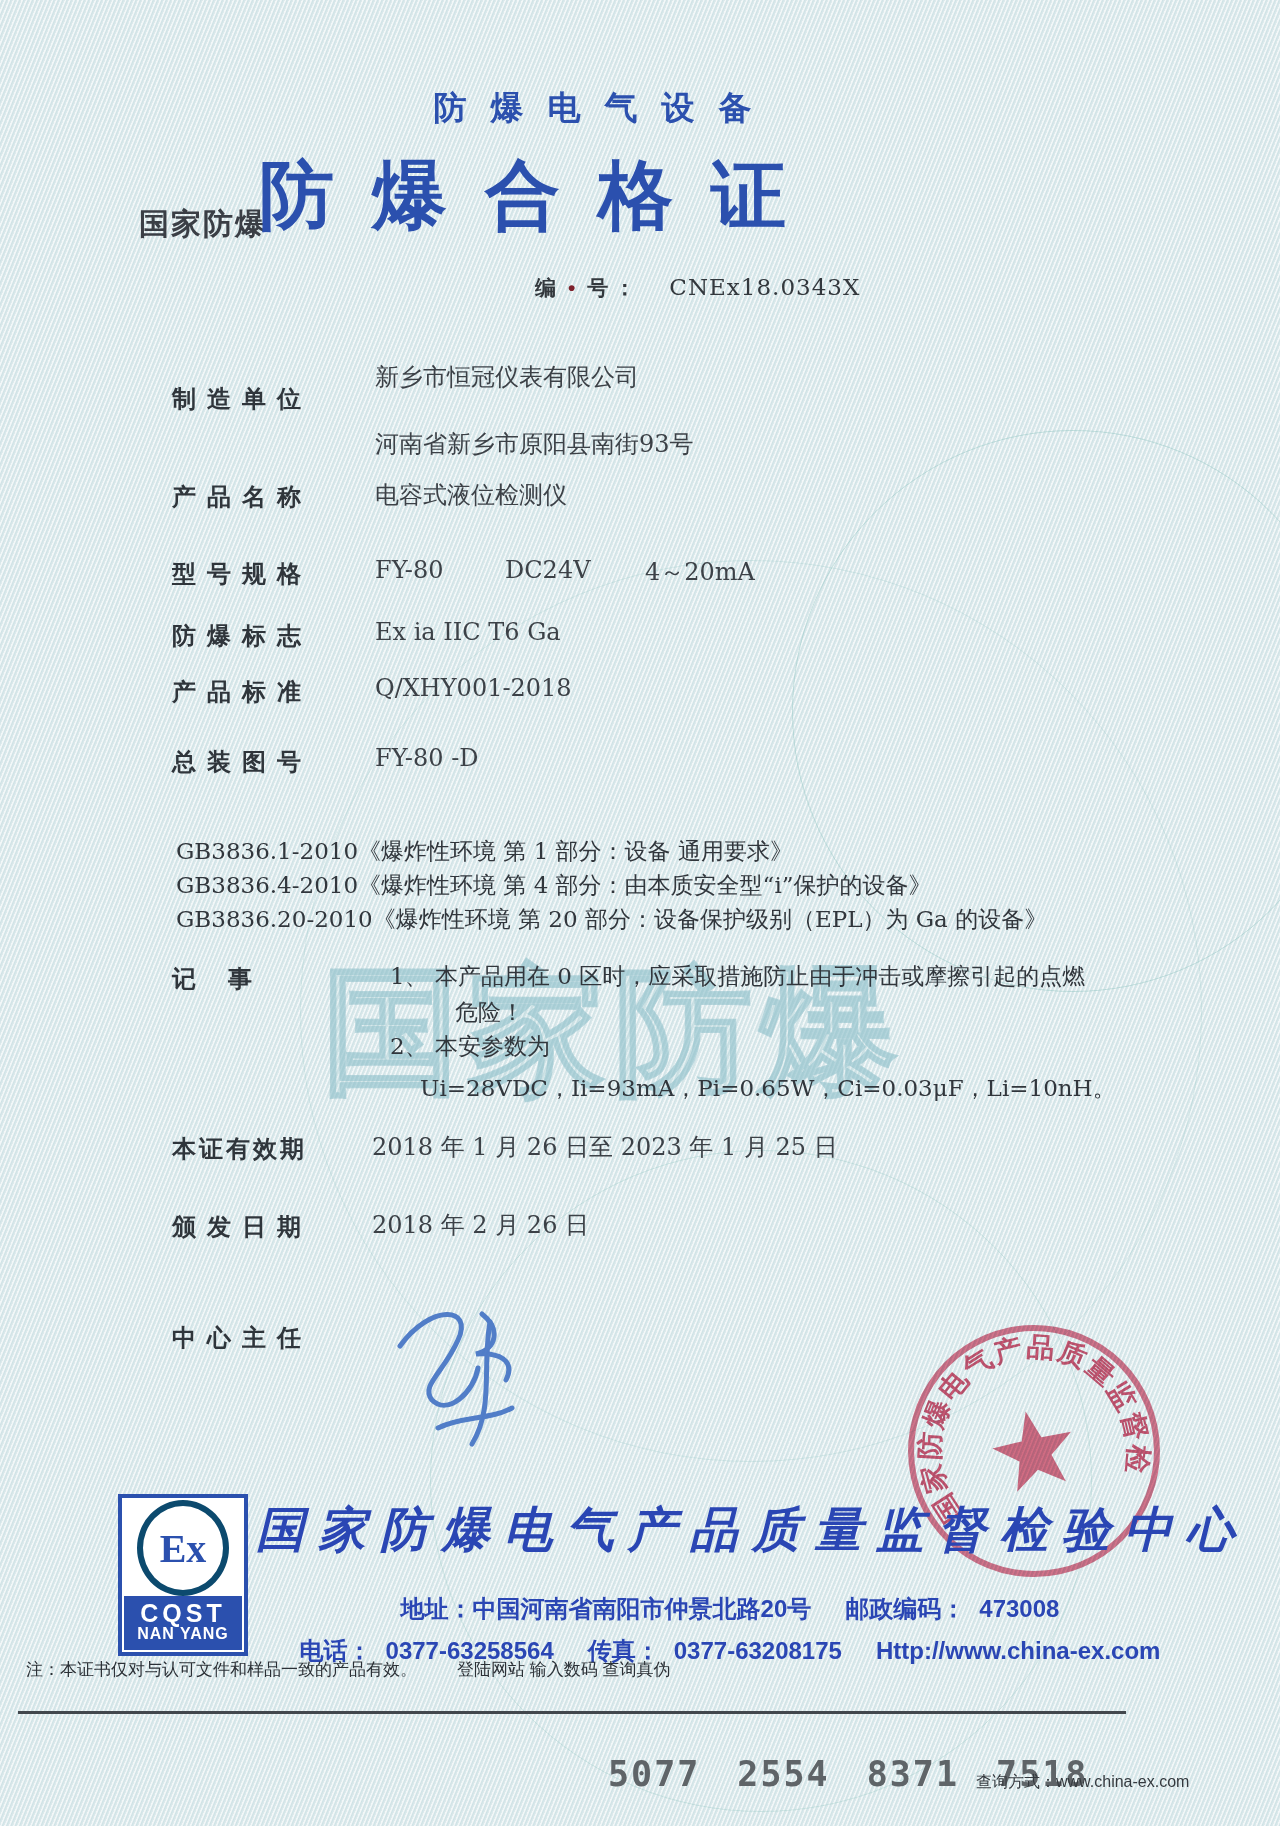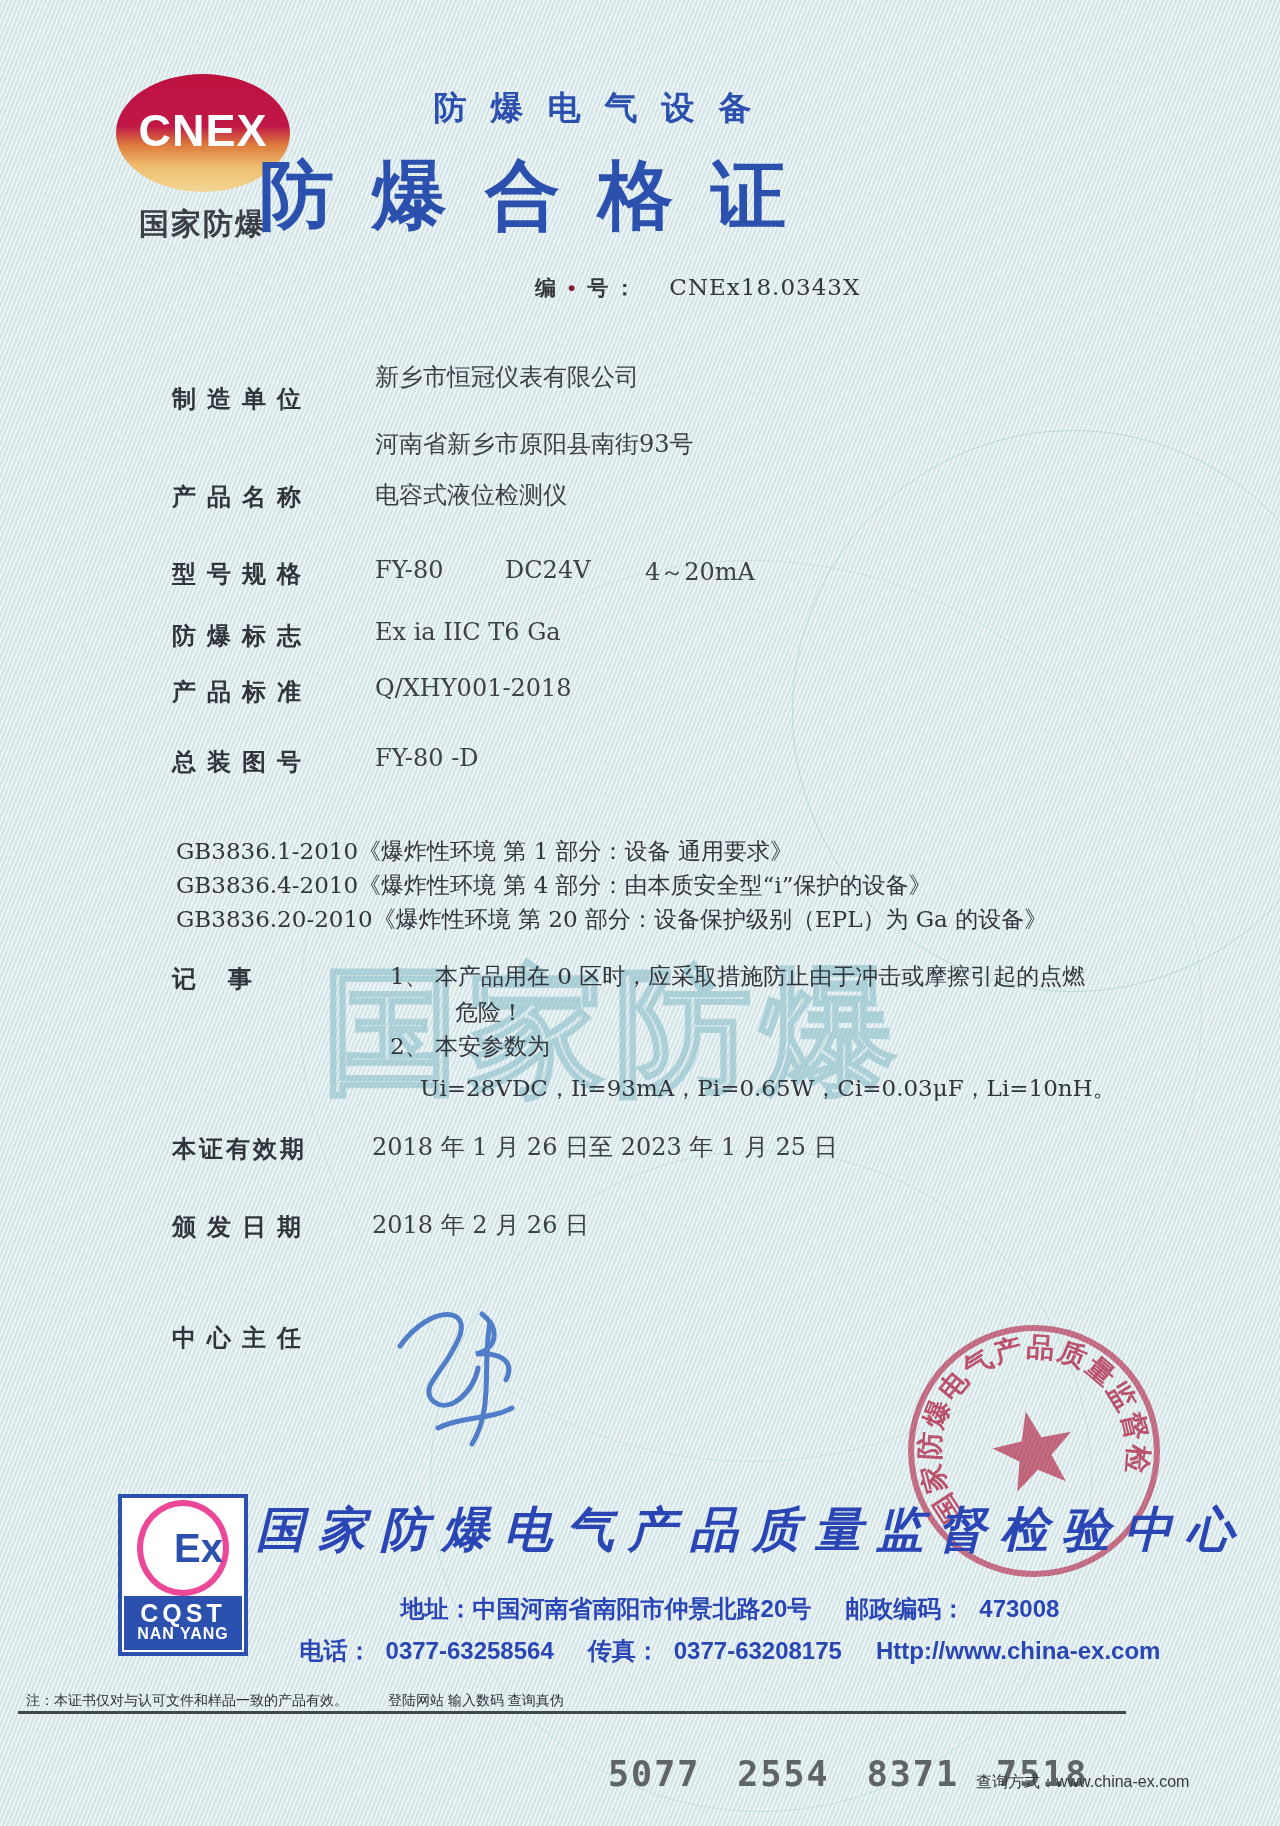--- a/index.html
+++ b/index.html
@@ -41,50 +41,47 @@
   .val{position:absolute;left:375px;font-family:"DejaVu Serif","Liberation Serif",serif;font-size:24px;color:#3c4147;white-space:nowrap;}
   .para{position:absolute;left:176px;font-size:23px;color:#31363c;white-space:nowrap;}
   .para.sans{font-weight:600;}
   .para.serif{font-family:"DejaVu Serif","Liberation Serif",serif;}
   
   .sig{left:378px;top:1288px;}
   .stamp{left:903px;top:1320px;width:262px;height:262px;transform:rotate(-12deg);mix-blend-mode:multiply;opacity:.92;}
   
   .ex-box{left:118px;top:1494px;width:118px;height:150px;border:4px solid #2b50ae;background:#ffffff;padding:2px;display:flex;flex-direction:column;}
   .ex-top{flex:1;display:flex;align-items:center;justify-content:center;}
-  .ex-ellipse{width:80px;height:84px;border:6px solid #ec4899;border-radius:50%;display:flex;align-items:center;justify-content:flex-end;}
+  .ex-ellipse{width:80px;height:84px;border:6px solid #0c4a6e;border-radius:50%;display:flex;align-items:center;justify-content:center;font-family:Liberation Serif, serif;}
   .ex-sym{color:#2b50ae;font-size:40px;font-weight:bold;}
   .ex-bottom{height:58px;background:#2b50ae;color:#ffffff;text-align:center;line-height:1.05;padding-top:4px;}
   .ex-cqst{font-size:25px;font-weight:bold;letter-spacing:4px;}
   .ex-ny{font-size:16px;font-weight:600;letter-spacing:1px;}
   .org-name{left:256px;top:1498px;width:1000px;font-size:48px;font-weight:bold;font-style:italic;color:#2a46b4;letter-spacing:14px;white-space:nowrap;}
   .org-line{left:250px;top:1585px;width:960px;text-align:center;font-size:24px;font-weight:bold;color:#2a46b4;white-space:nowrap;margin-top:8px;}
   .org-line2{top:1627px;}
   .gap-l{margin-left:34px;}
   .gap-s{margin-left:14px;}
   
   .divider{left:18px;top:1711px;width:1108px;height:3px;background:#42474d;}
-  .footnote{left:26px;top:1692px;font-size:14px;color:#2b3036;white-space:nowrap;text-align:right;}
+  .footnote{left:26px;top:1658px;font-size:17px;color:#2b3036;white-space:nowrap;text-align:right;}
   .footnote .hint{margin-left:40px;}
   .code{left:608px;top:1754px;font-family:"DejaVu Sans Mono","Liberation Mono",monospace;font-size:35px;font-weight:bold;color:#5f6468;letter-spacing:2px;word-spacing:14px;white-space:nowrap;}
   .query{left:976px;top:1772px;font-size:16px;color:#34393e;white-space:nowrap;}
 </style>
 </head>
 <body>
 
 <div class="page">
 
   <div class="guilloche g1"></div>
   <div class="guilloche g2"></div>
   <div class="guilloche g3"></div>
   <div class="abs watermark">国家防爆</div>
 
-  <div class="abs logo-oval">
-    <span class="logo-text">CNEX</span>
-  </div>
   <div class="abs logo-caption">国家防爆</div>
 
   <div class="abs subtitle">防爆电气设备</div>
   <div class="abs title">防爆合格证</div>
 
   <div class="abs certno">
     <span>编</span><span class="dot">•</span><span>号：</span><span class="num">CNEx18.0343X</span>
   </div>
 
   <div class="lbl" style="top:383px;">制造单位</div>

